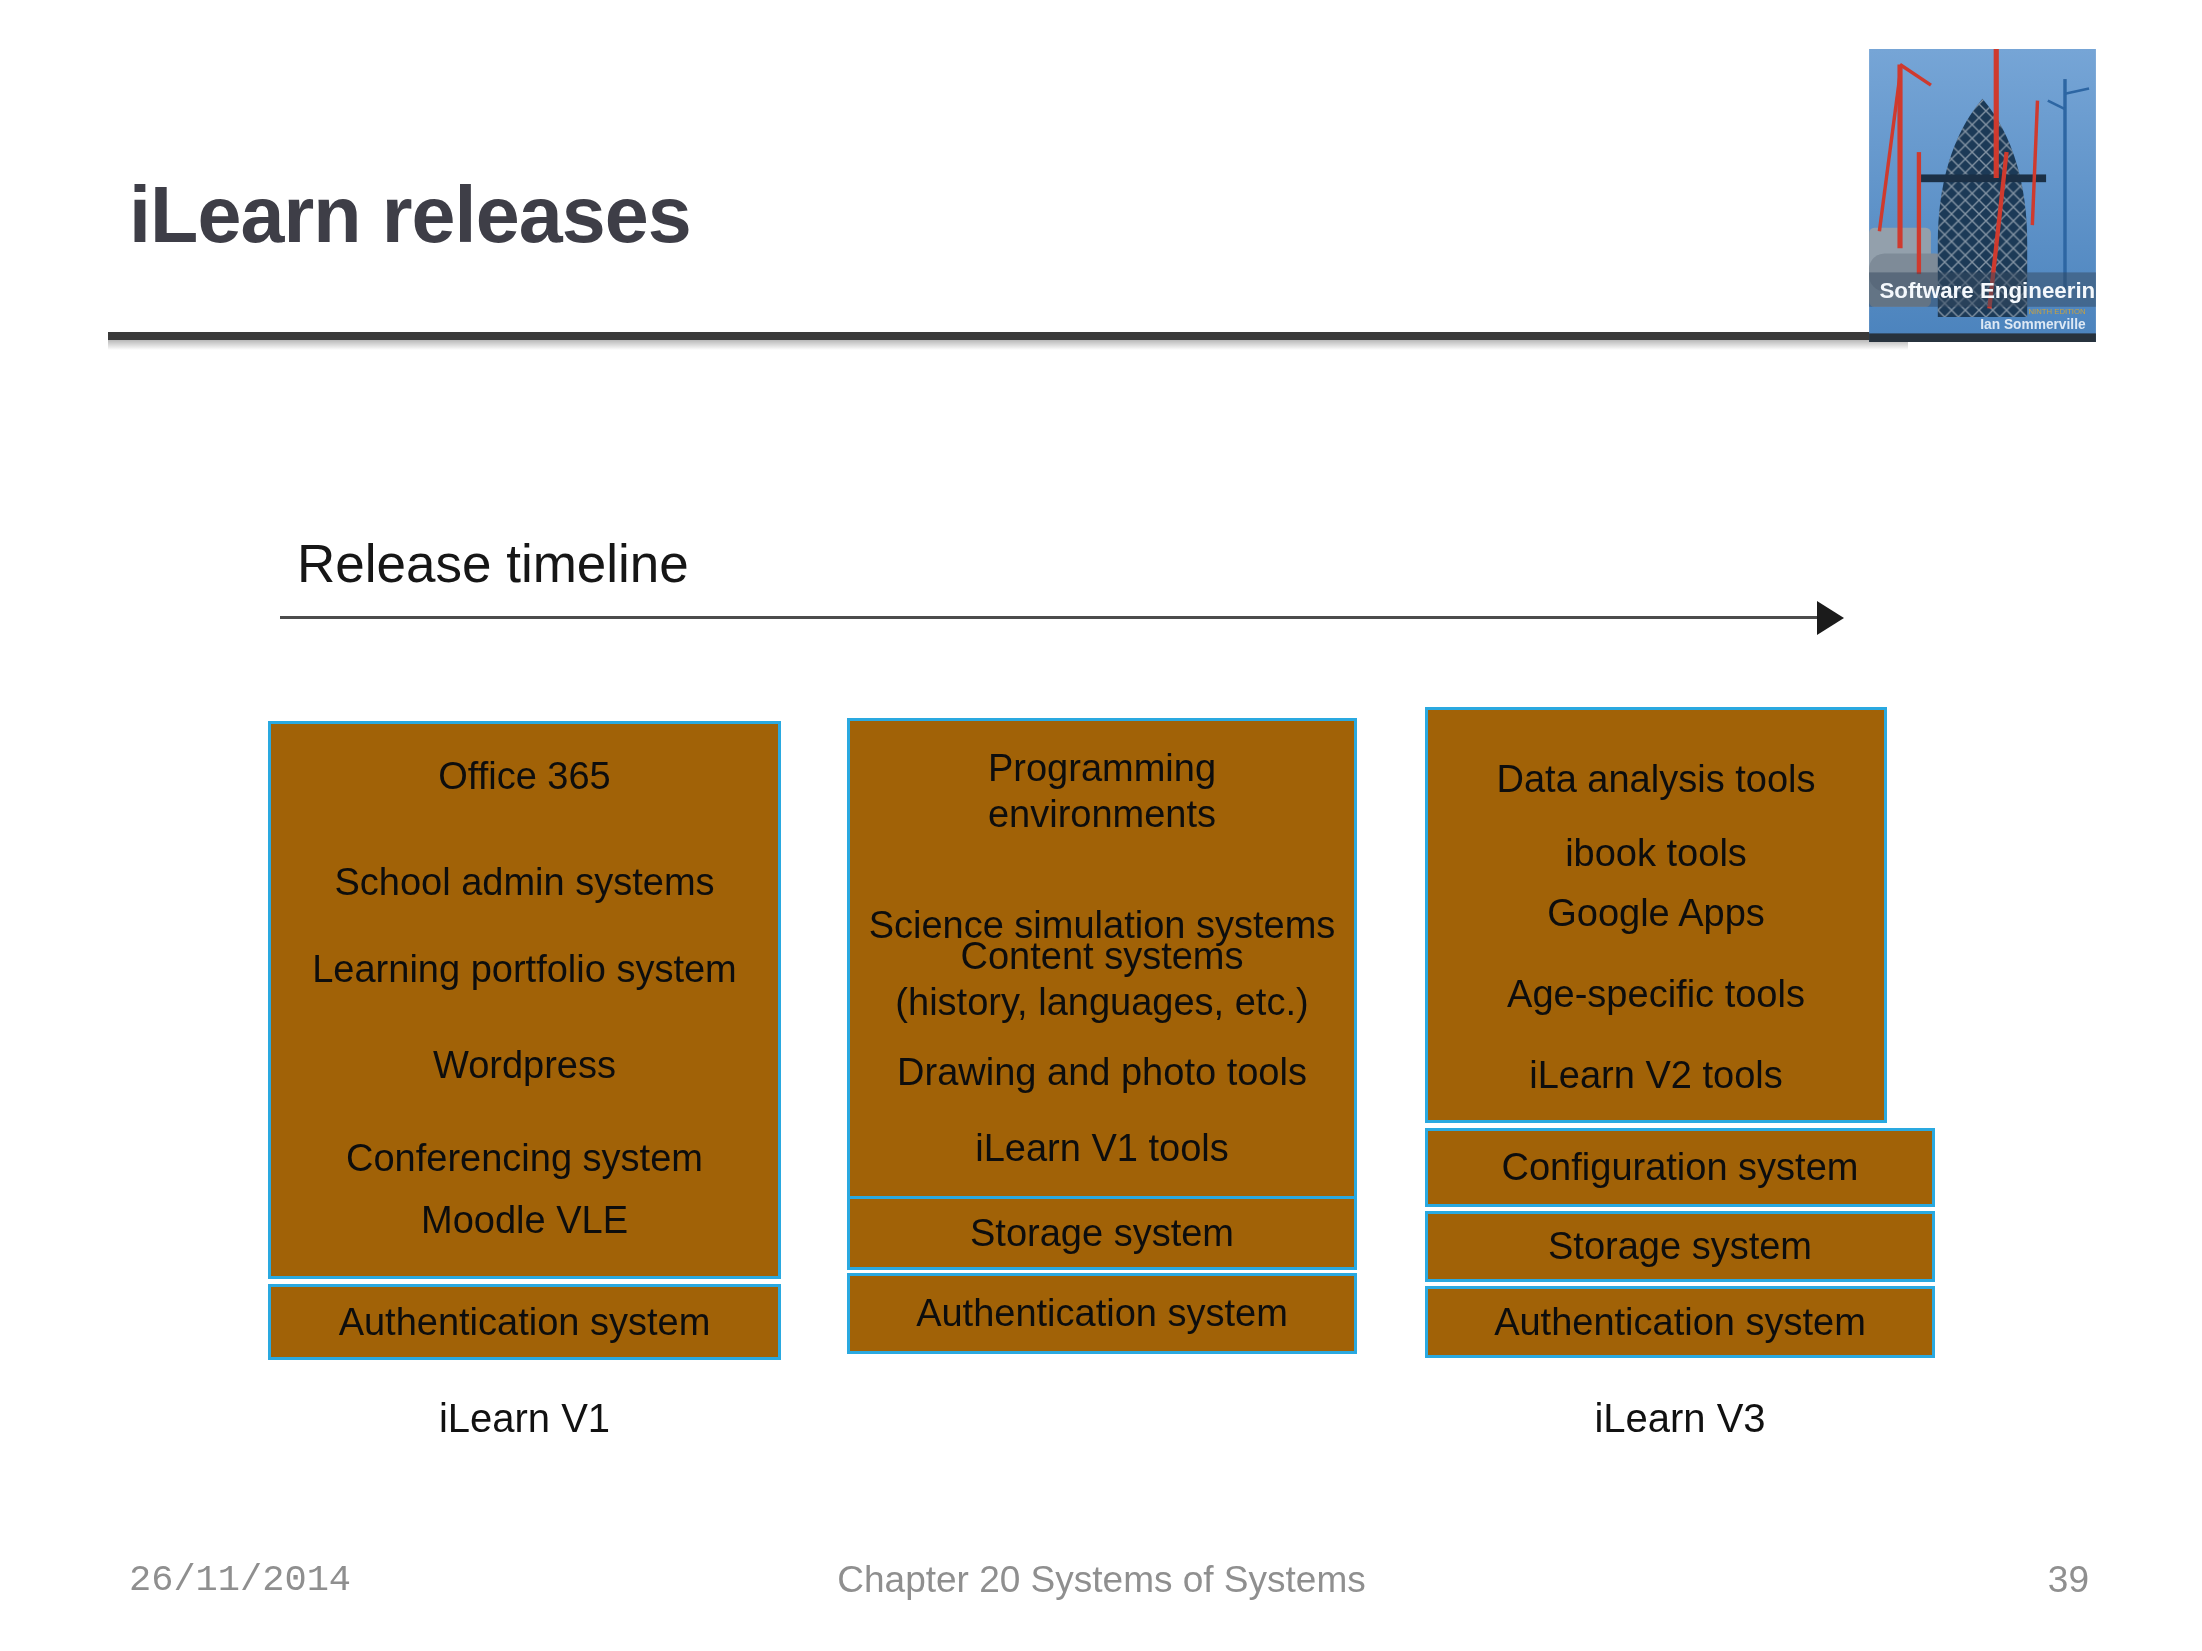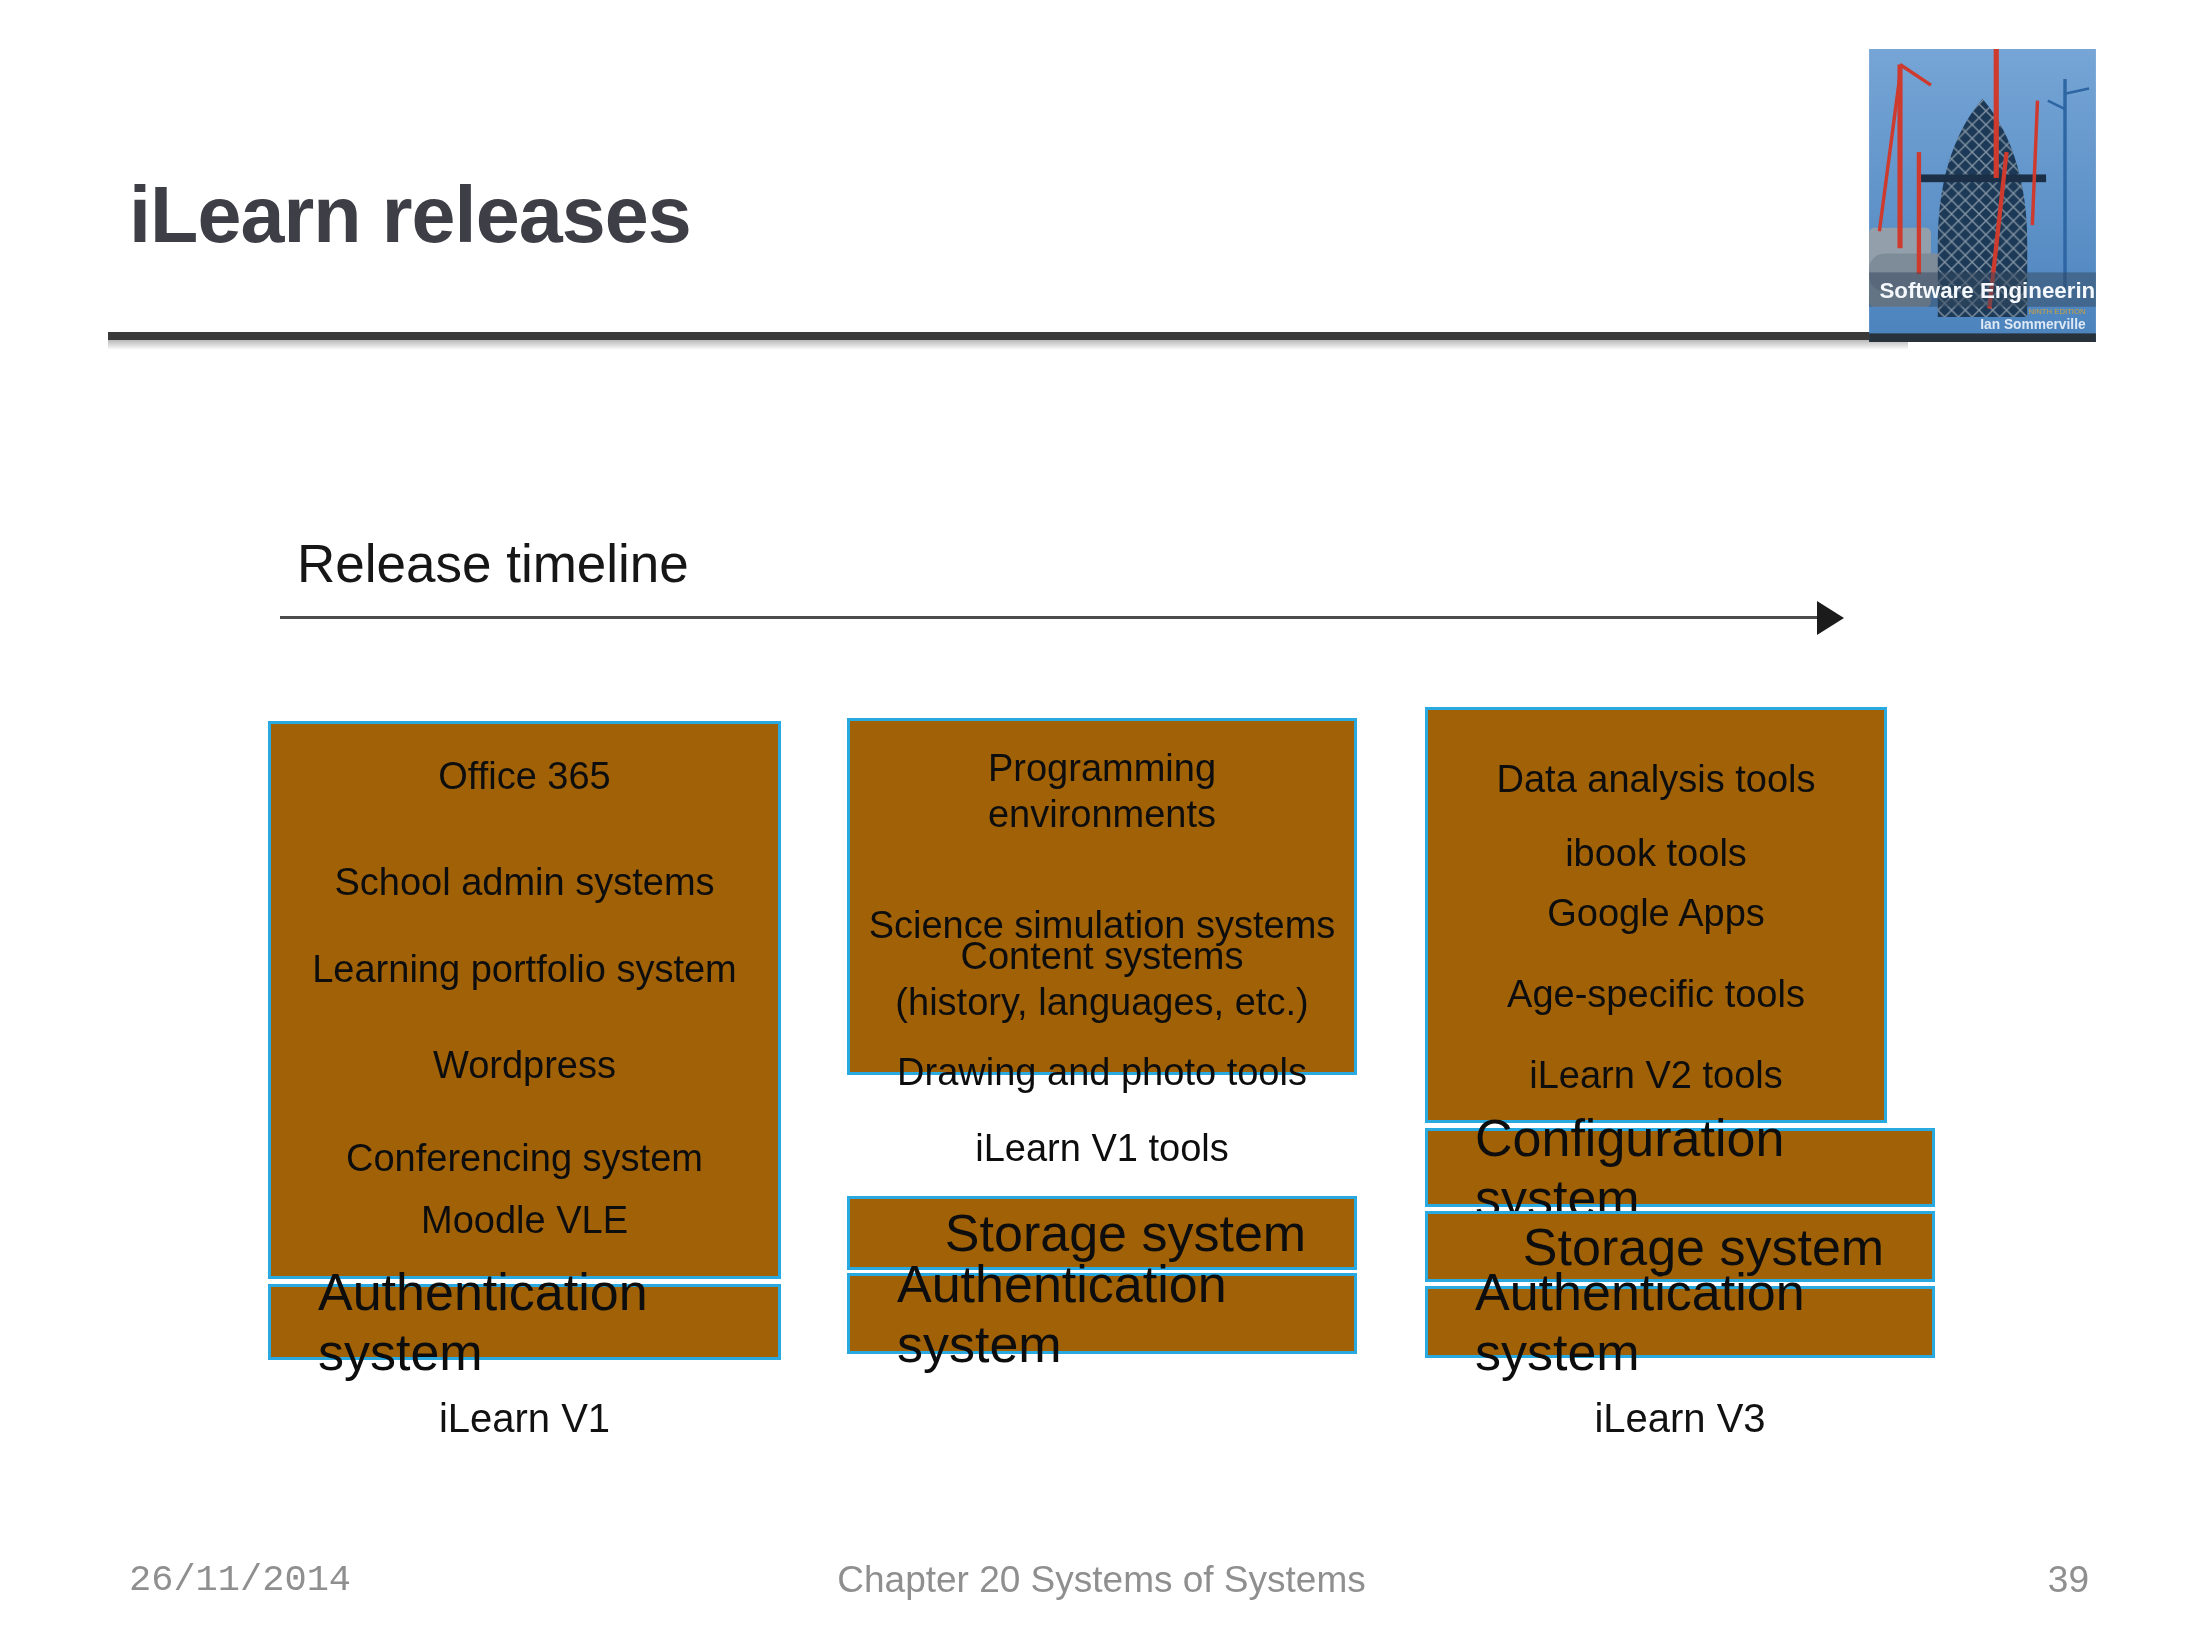--- a/index.html
+++ b/index.html
@@ -17,21 +17,21 @@
   .book-cover{position:absolute;left:1869px;top:49px;width:227px;height:293px;}
   .book-cover svg{display:block;width:100%;height:100%;}
   .timeline-label{position:absolute;left:297px;top:533px;font-size:53px;color:#161616;}
   .timeline-line{position:absolute;left:280px;top:616px;width:1544px;height:3.4px;background:#4c4c4c;}
   .timeline-arrow-head{position:absolute;left:1817px;top:601px;width:0;height:0;
     border-left:27.5px solid #1b1b1b;border-top:17px solid transparent;border-bottom:17px solid transparent;}
   .vbox{position:absolute;box-sizing:border-box;border:3.4px solid #2aa9e0;background:#a16207;}
   .box-item{position:absolute;left:0;width:100%;text-align:center;
     font-size:38px;line-height:46px;color:#0d0d0d;white-space:pre-line;}
   .section-strip{display:flex;align-items:center;justify-content:center;
-    font-size:52px;color:#0d0d0d;padding-left:47px;}
+    font-size:38px;color:#0d0d0d;}
   .box-label{position:absolute;text-align:center;font-size:40px;color:#111111;}
   .footer{position:absolute;left:0;top:1559px;width:2203px;height:52px;
     font-size:37px;color:#8f8f8f;}
   .footer-date{position:absolute;left:129px;top:0;font-family:Liberation Mono, monospace;}
   .footer-chapter{position:absolute;left:0;top:0;width:100%;text-align:center;}
   .footer-page{position:absolute;right:114px;top:0;}
 </style>
 </head>
 <body>
 
@@ -88,21 +88,21 @@
     <div class="box-item" style="top:29px;">Office 365</div>
     <div class="box-item" style="top:135px;">School admin systems</div>
     <div class="box-item" style="top:222px;">Learning portfolio system</div>
     <div class="box-item" style="top:318px;">Wordpress</div>
     <div class="box-item" style="top:411px;">Conferencing system</div>
     <div class="box-item" style="top:473px;">Moodle VLE</div>
   </div>
   <div class="vbox section-strip" style="left:268px;top:1284px;width:513px;height:76px;">Authentication system</div>
   <div class="box-label" style="left:268px;top:1396px;width:513px;">iLearn V1</div>
 
-  <div class="vbox" style="left:847px;top:718px;width:510px;height:357px;">
+  <div class="vbox" style="left:847px;top:718px;width:510px;height:551px;">
     <div class="box-item" style="top:24px;">Programming
 environments</div>
     <div class="box-item" style="top:145px;margin-top:36px;">Science simulation systems</div>
     <div class="box-item" style="top:212px;">Content systems
 (history, languages, etc.)</div>
     <div class="box-item" style="top:328px;">Drawing and photo tools</div>
     <div class="box-item" style="top:404px;">iLearn V1 tools</div>
   </div>
   <div class="vbox section-strip" style="left:847px;top:1196px;width:510px;height:74px;">Storage system</div>
   <div class="vbox section-strip" style="left:847px;top:1273px;width:510px;height:81px;">Authentication system</div>

